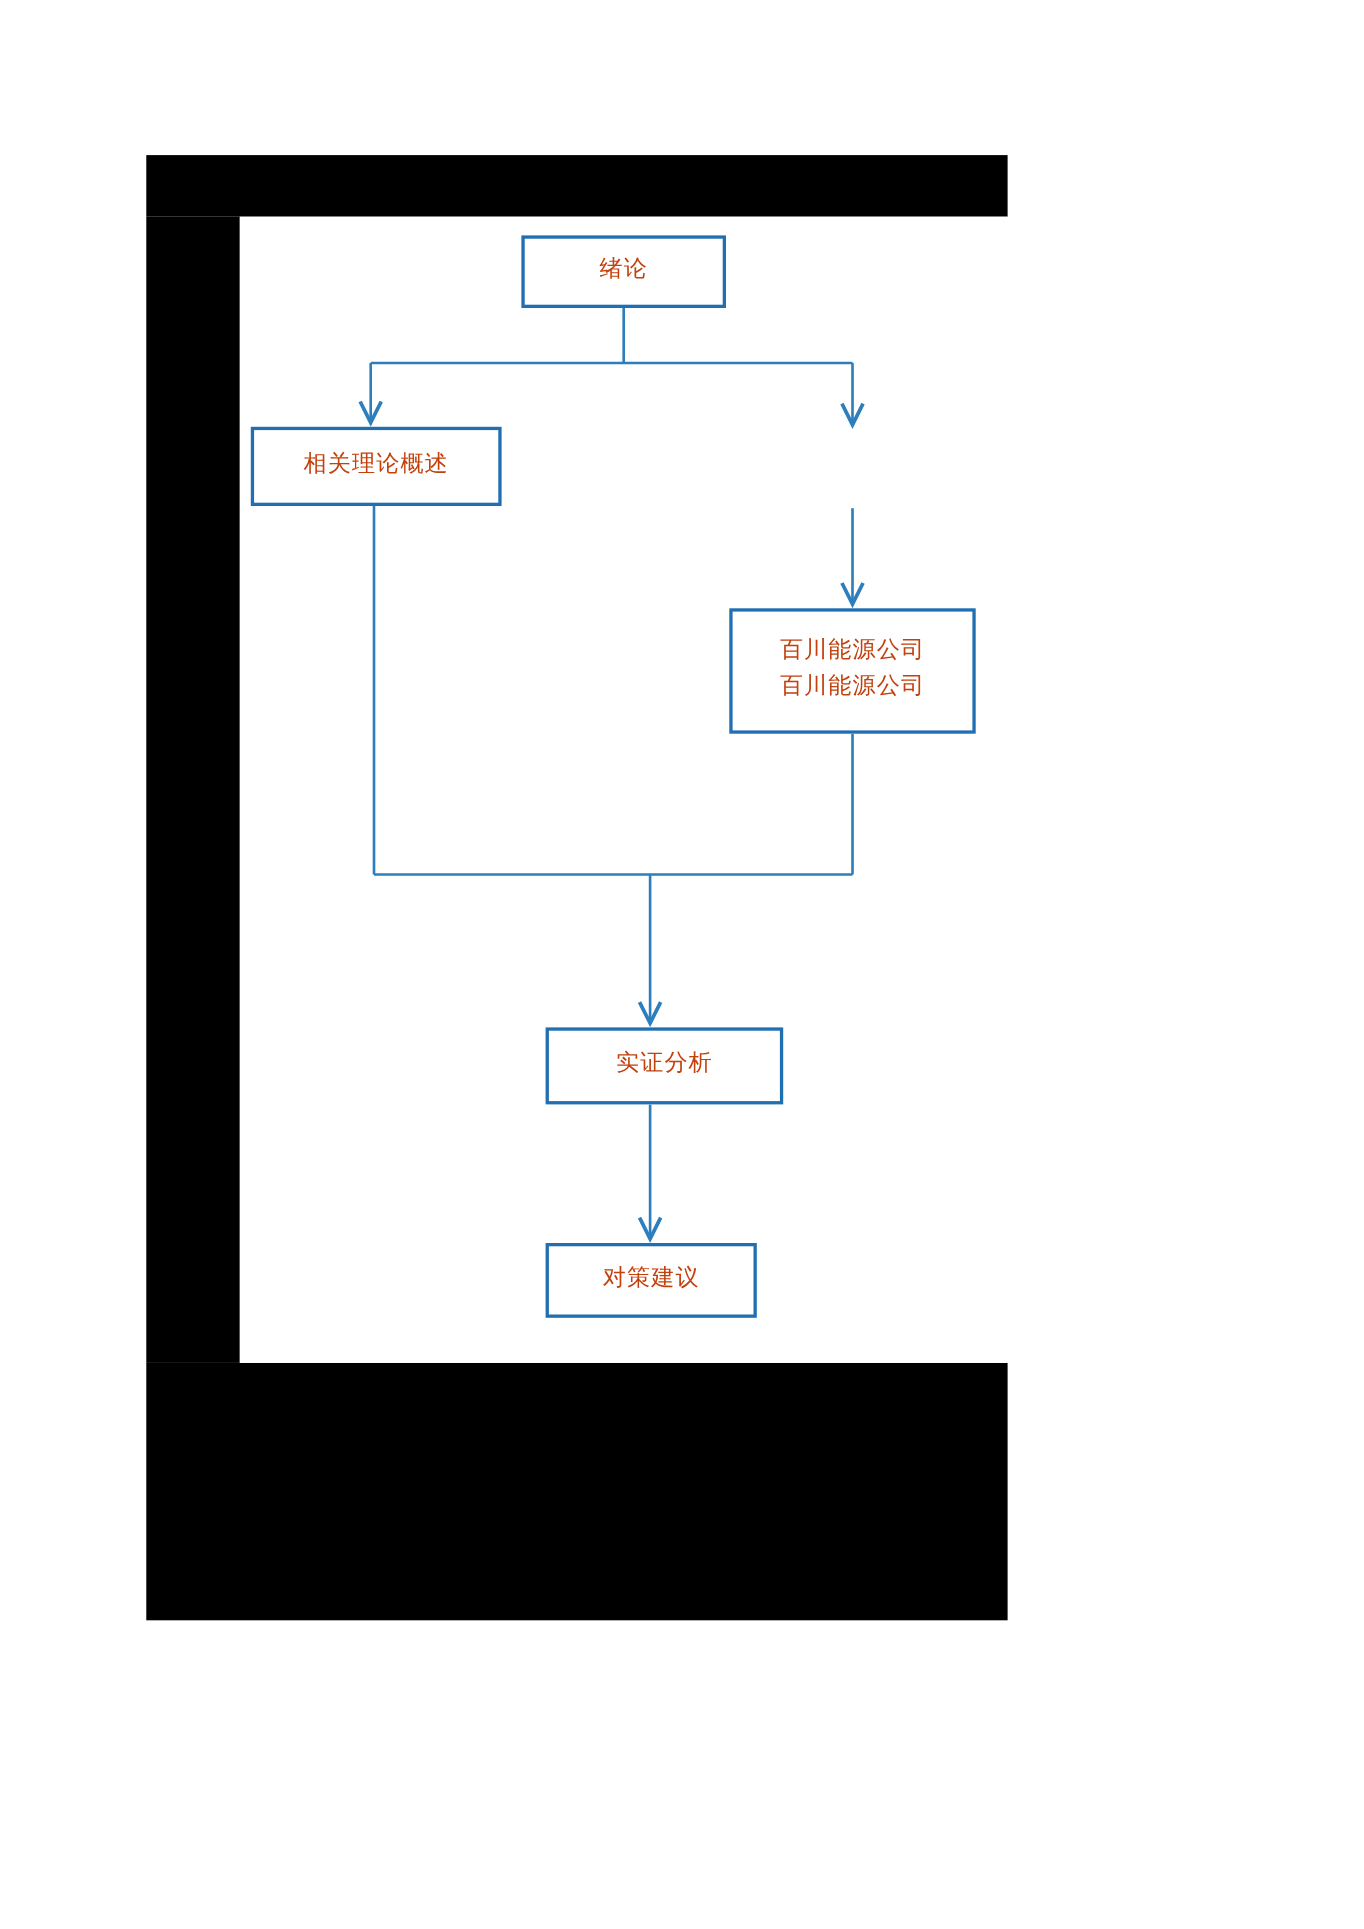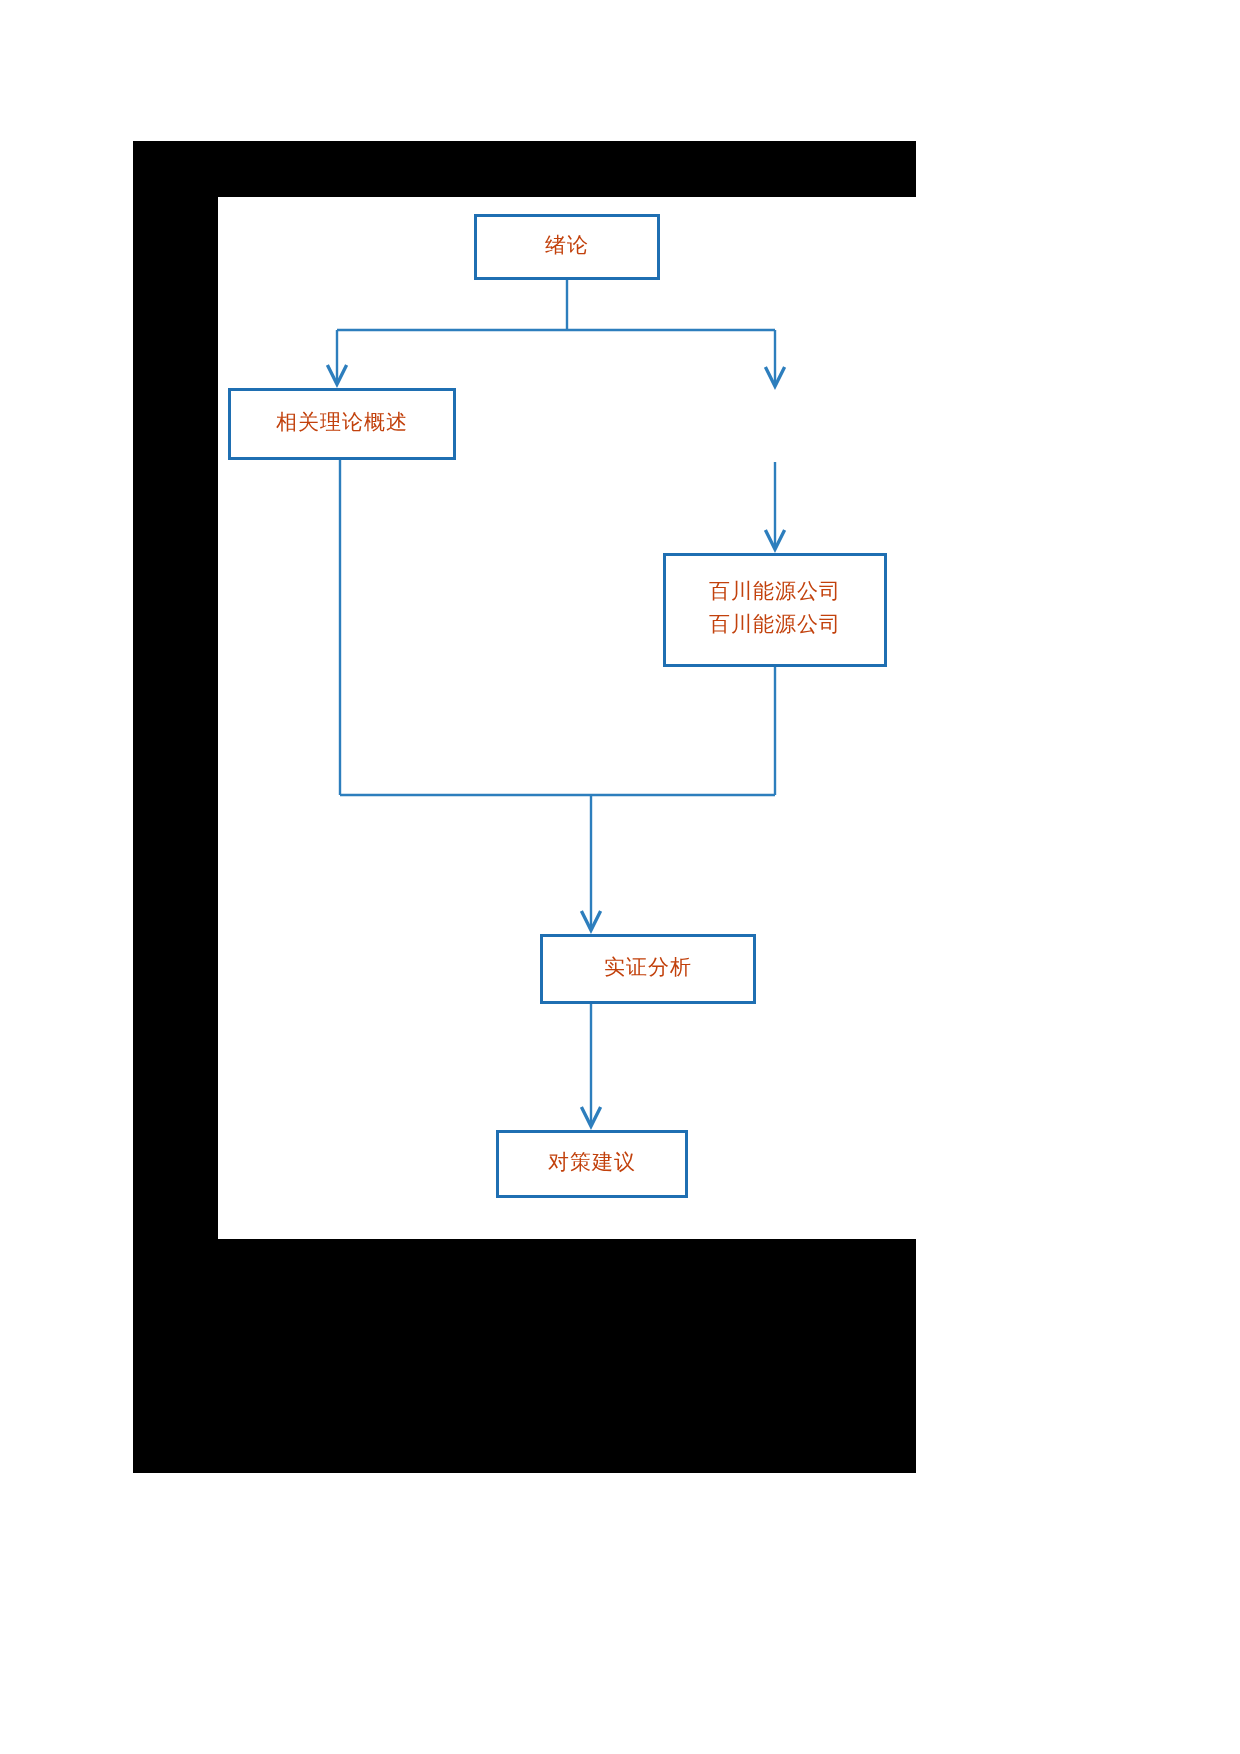--- a/index.html
+++ b/index.html
@@ -36,21 +36,21 @@
     letter-spacing:1px;
     white-space:nowrap;
     font-family:Liberation Mono, monospace;
   }
   .node .line{display:block;}
 
   #node-0{left:474px; top:214px; width:186px; height:66px;}
   #node-1{left:228px; top:388px; width:228px; height:72px;}
   #node-2{left:663px; top:390px; width:222px; height:72px;}
   #node-3{left:663px; top:553px; width:224px; height:114px;align-items:center;}
-  #node-4{left:496px; top:934px; width:216px; height:70px;margin-left:44px;}
+  #node-4{left:496px; top:934px; width:216px; height:70px;}
   #node-5{left:496px; top:1130px; width:192px; height:68px;text-align:right;}
 </style>
 </head>
 <body>
 
 <div class="black-frame" id="blk-top"></div>
 <div class="black-frame" id="blk-left"></div>
 <div class="black-frame" id="blk-bottom"></div>
 <div id="page-white"></div>
 

